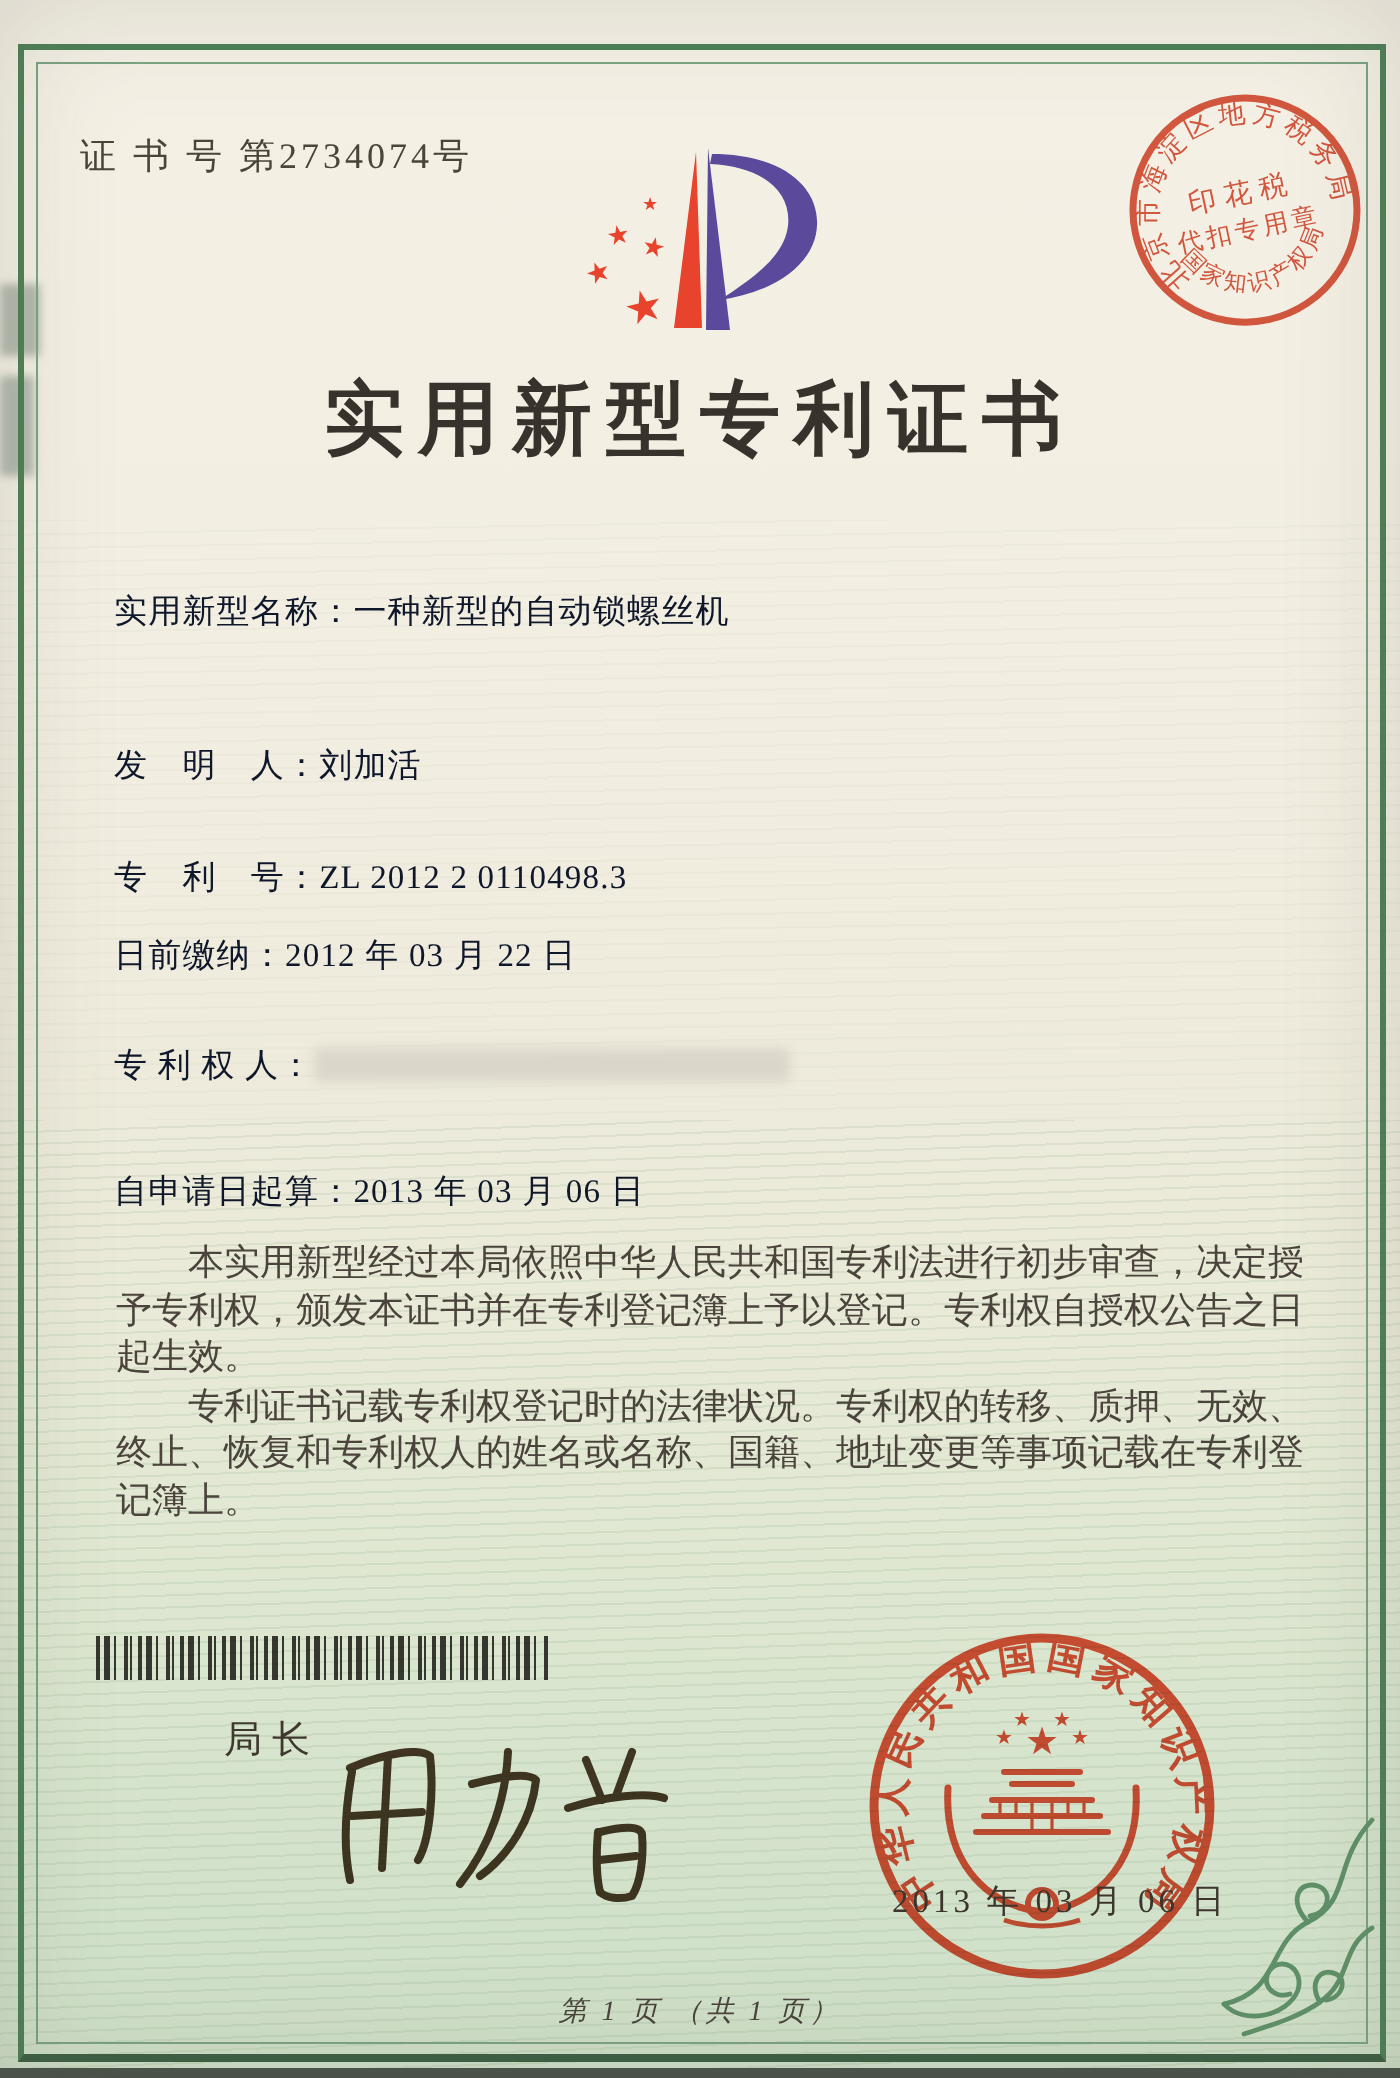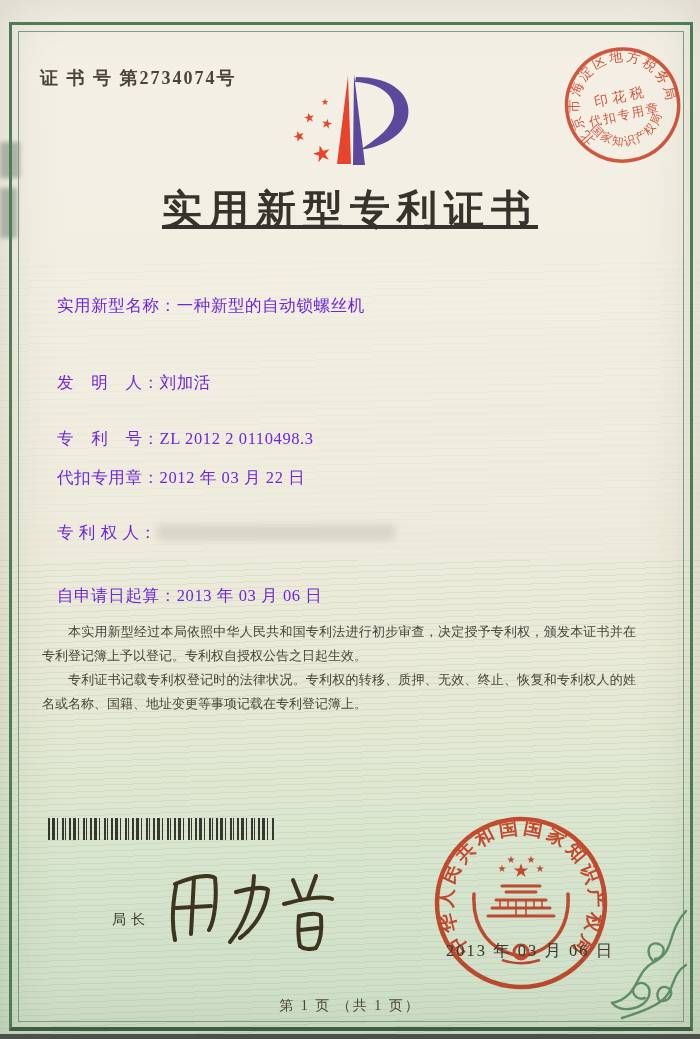--- a/index.html
+++ b/index.html
@@ -26,41 +26,41 @@
     background:repeating-linear-gradient(179deg,
       rgba(150,170,140,.06) 0px, rgba(150,170,140,.06) 1px,
       rgba(0,0,0,0) 1px, rgba(0,0,0,0) 7px);
   }
   .vignette{position:absolute;inset:0;box-shadow:inset 0 0 60px rgba(90,90,70,.18);pointer-events:none;}
   .frame-outer{position:absolute;left:9px;top:22px;right:7px;bottom:8px;border:3px solid #4d7f57;border-bottom-width:4px;border-bottom-color:#3c5f44;}
   .frame-inner{position:absolute;left:18px;top:31px;right:16px;bottom:17px;border:1px solid #7ba383;}
   .photo-edge-bottom{position:absolute;left:0;right:0;bottom:0;height:5px;background:#49524a;}
   .bleed-a{position:absolute;left:0;top:142px;width:20px;height:36px;background:#7f8d82;opacity:.55;filter:blur(2px);}
   .bleed-b{position:absolute;left:0;top:188px;width:17px;height:50px;background:#75857c;opacity:.5;filter:blur(2px);}
-  .cert-no{position:absolute;left:40px;top:66px;font-size:18px;letter-spacing:2px;color:#4a443a;font-weight:bold;}
+  .cert-no{position:absolute;left:40px;top:66px;font-size:18px;letter-spacing:2px;color:#4a443a;}
   .logo{position:absolute;left:272px;top:70px;}
   .tax-stamp{position:absolute;left:562px;top:44px;transform:rotate(-12deg);opacity:.9;mix-blend-mode:multiply;}
-  .title{position:absolute;left:0;right:0;top:182px;text-align:center;font-size:40px;font-weight:bold;letter-spacing:7px;color:#37322b;text-decoration:underline;}
-  .field{position:absolute;left:57px;font-size:16.5px;color:#6d28d9;letter-spacing:.6px;white-space:nowrap;}
+  .title{position:absolute;left:0;right:0;top:182px;text-align:center;font-size:40px;font-weight:bold;letter-spacing:7px;color:#37322b;}
+  .field{position:absolute;left:57px;font-size:16.5px;color:#0f172a;letter-spacing:.6px;white-space:nowrap;}
   .redacted-block{display:inline-block;width:238px;height:17px;background:#d8d3c8;filter:blur(3px);border-radius:2px;vertical-align:-3px;opacity:.85;}
-  .body-text{position:absolute;left:42px;width:594px;top:620px;font-size:13px;line-height:23.6px;color:#4a443c;text-align:justify;text-justify:inter-ideograph;}
+  .body-text{position:absolute;left:58px;width:594px;top:620px;font-size:18px;line-height:23.6px;color:#4a443c;text-align:justify;text-justify:inter-ideograph;}
   .body-text p{margin:0 0 1px 0;text-indent:2em;}
   .barcode{position:absolute;left:48px;top:818px;width:226px;height:22px;mix-blend-mode:multiply;opacity:.88;
     background:repeating-linear-gradient(90deg,
       #23231f 0px,#23231f 2px, rgba(0,0,0,0) 2px, rgba(0,0,0,0) 4px,
       #23231f 4px,#23231f 7px, rgba(0,0,0,0) 7px, rgba(0,0,0,0) 9px,
       #23231f 9px,#23231f 10px, rgba(0,0,0,0) 10px, rgba(0,0,0,0) 14px,
       #23231f 14px,#23231f 16px, rgba(0,0,0,0) 16px, rgba(0,0,0,0) 17px,
       #23231f 17px,#23231f 18px, rgba(0,0,0,0) 18px, rgba(0,0,0,0) 21px);}
-  .director-label{position:absolute;left:112px;top:911px;font-size:14px;letter-spacing:5px;color:#3f382e;font-family:Liberation Mono, monospace;}
+  .director-label{position:absolute;left:112px;top:857px;font-size:19px;letter-spacing:5px;color:#3f382e;font-family:Liberation Mono, monospace;}
   .signature{position:absolute;left:158px;top:858px;mix-blend-mode:multiply;}
   .sr-only{position:absolute;width:1px;height:1px;overflow:hidden;clip:rect(0 0 0 0);}
   .issue-seal{position:absolute;left:428px;top:810px;opacity:.93;mix-blend-mode:multiply;}
   .seal-date{position:absolute;left:446px;top:940px;font-size:16.5px;letter-spacing:2px;color:#3b352b;z-index:5;}
-  .footer-page{position:absolute;left:0;right:0;top:997px;text-align:center;font-size:14px;letter-spacing:2px;color:#4a443c;}
+  .footer-page{position:absolute;left:0;right:0;top:997px;text-align:center;font-size:14px;letter-spacing:2px;color:#4a443c;font-style:italic;}
   .corner-flourish{position:absolute;right:11px;bottom:13px;}
   svg text{font-family:"Liberation Serif","DejaVu Serif",serif;}
 </style>
 </head>
 <body>
 
 <div class="photo"></div>
 <div class="waves-mid"></div>
 <div class="waves-low"></div>
 <div class="bleed-a"></div>
@@ -106,21 +106,21 @@
 <div class="field" style="top:295px">
   <span>实用新型名称：</span><span>一种新型的自动锁螺丝机</span>
 </div>
 <div class="field" style="top:372px">
   <span>发　明　人：</span><span>刘加活</span>
 </div>
 <div class="field" style="top:428px">
   <span>专　利　号：</span><span>ZL 2012 2 0110498.3</span>
 </div>
 <div class="field" style="top:467px">
-  <span>代扣专用章：</span><span>2012 年 03 月 22 日</span>
+  <span>日前缴纳：</span><span>2012 年 03 月 22 日</span>
 </div>
 <div class="field" style="top:522px">
   <span>专 利 权 人：</span><span class="redacted-block"></span>
 </div>
 <div class="field" style="top:585px">
   <span>自申请日起算：</span><span>2013 年 03 月 06 日</span>
 </div>
 
 <div class="body-text">
   <p>本实用新型经过本局依照中华人民共和国专利法进行初步审查，决定授予专利权，颁发本证书并在专利登记簿上予以登记。专利权自授权公告之日起生效。</p>

